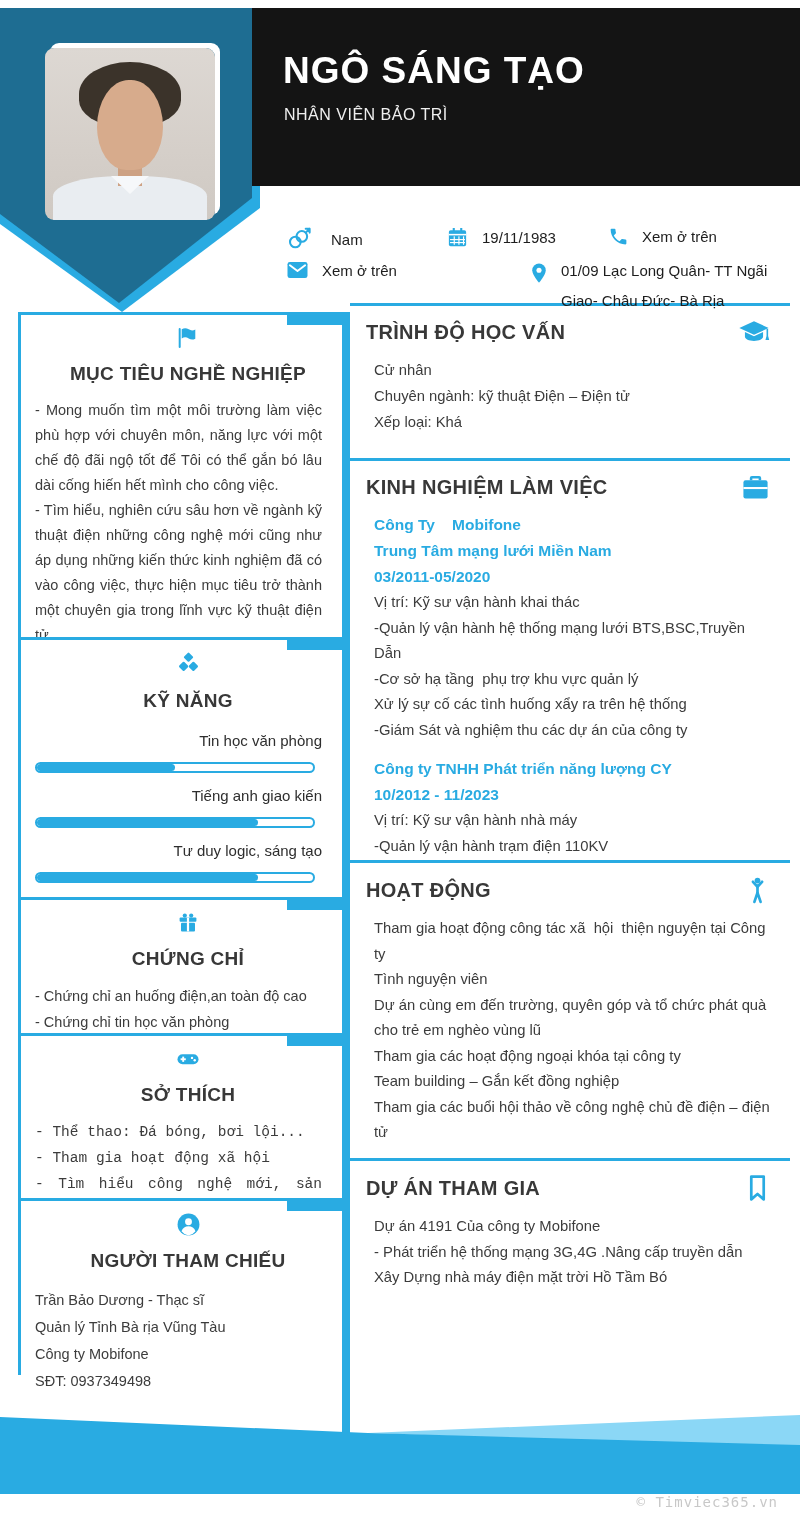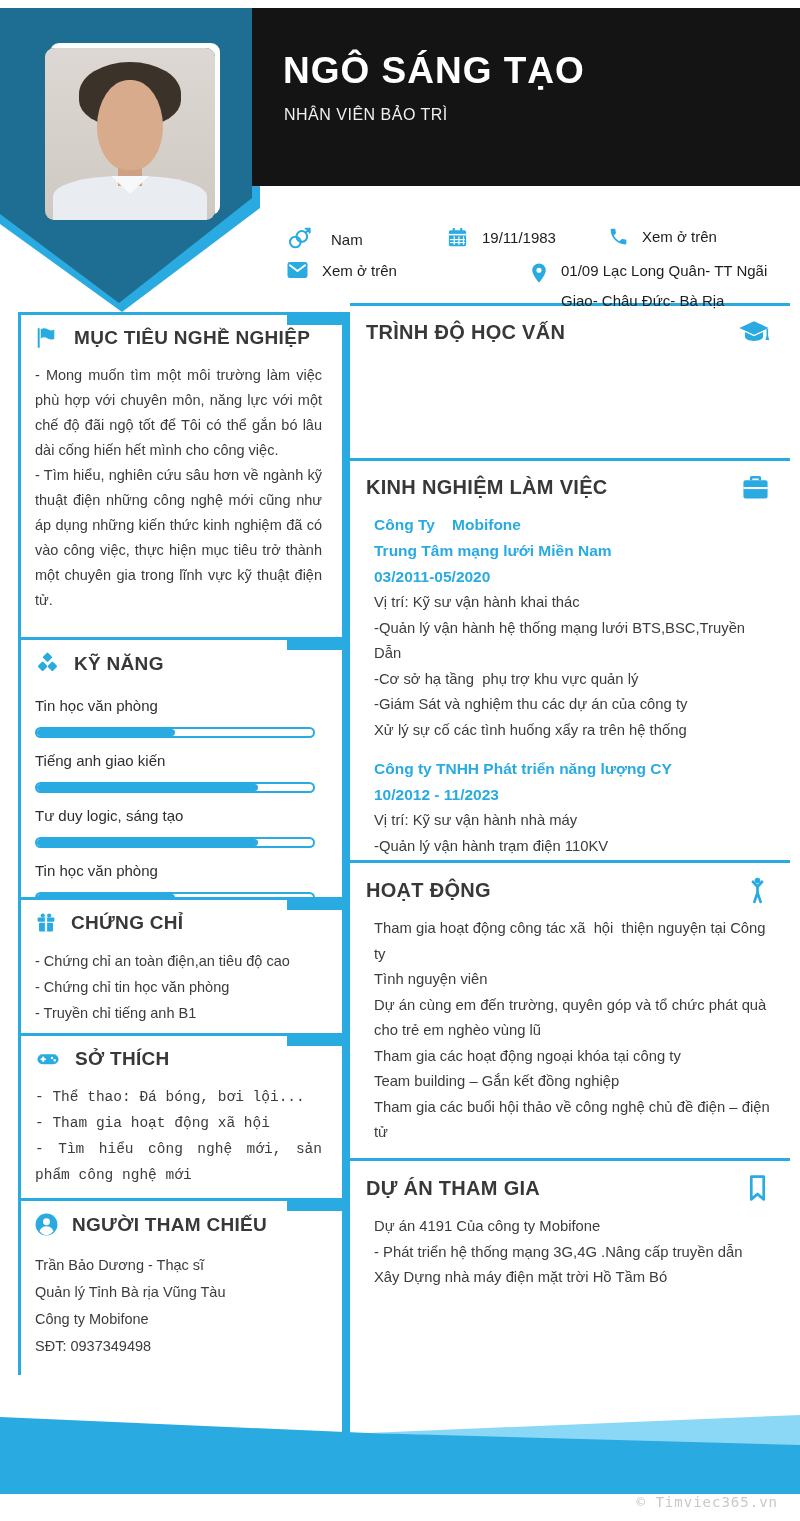--- a/index.html
+++ b/index.html
@@ -39,21 +39,21 @@
   .ic{color:var(--accent);display:inline-flex;flex:0 0 auto;}
   .ic svg{display:block;}
 
   
   .divider{position:absolute;left:342px;top:312px;width:8px;height:1138px;background:var(--accent);z-index:2;}
   .sec{position:absolute;border-top:3px solid var(--accent);background:#fff;}
   .sec-l{left:18px;width:324px;border-left:3px solid var(--accent);}
   .sec-l .tab{position:absolute;top:-3px;right:0;width:55px;height:13px;background:var(--accent);}
   .sec-r{left:350px;width:440px;}
 
-  .head-l{display:flex;align-items:center;gap:13px;padding:11px 0 0 13px;}
+  .head-l{display:flex;align-items:center;gap:13px;padding:11px 0 0 13px;flex-direction:column;}
   .head-l .title{font-size:19px;font-weight:700;color:#383838;letter-spacing:.3px;}
   .head-r{display:flex;align-items:center;justify-content:space-between;padding:13px 20px 0 16px;}
   .head-r .title{font-size:20px;font-weight:700;color:#383838;letter-spacing:.3px;}
 
   .body-l{padding:13px 20px 0 14px;font-size:14.5px;line-height:25px;color:var(--text);}
   .body-l.justify{text-align:justify;}
   .body-r{padding:11px 16px 0 24px;font-size:14.8px;line-height:26px;color:var(--text);}
   .pre{white-space:pre-wrap;}
 
   
@@ -161,21 +161,21 @@
         </svg>
       </span>
       <span class="title">MỤC TIÊU NGHỀ NGHIỆP</span>
     </div>
     <div class="body-l justify">
       <div>- Mong muốn tìm một môi trường làm việc phù hợp với chuyên môn, năng lực với một chế độ đãi ngộ tốt để Tôi có thể  gắn bó lâu dài cống hiến hết mình cho công việc.</div>
       <div>- Tìm hiểu, nghiên cứu sâu hơn về ngành kỹ thuật điện những công nghệ mới cũng như áp dụng những kiến thức kinh nghiệm đã có vào công việc, thực hiện mục tiêu trở thành một chuyên gia trong lĩnh vực kỹ thuật điện tử.</div>
     </div>
   </div>
 
-  <div class="sec sec-l" style="top:637px;height:260px;">
+  <div class="sec sec-l" style="top:637px;height:260px;text-align:right;">
     <div class="tab"></div>
     <div class="head-l">
       <span class="ic">
         <svg width="27" height="26" viewBox="0 0 24 24" fill="currentColor">
           <rect x="8.7" y="2.4" width="6.6" height="6.6" rx="1" transform="rotate(45 12 5.7)"></rect>
           <rect x="4.2" y="10.9" width="6.6" height="6.6" rx="1" transform="rotate(45 7.5 14.2)"></rect>
           <rect x="13.2" y="10.9" width="6.6" height="6.6" rx="1" transform="rotate(45 16.5 14.2)"></rect>
         </svg>
       </span>
       <span class="title">KỸ NĂNG</span>
@@ -216,21 +216,21 @@
           <circle cx="8.8" cy="4.6" r="2.1"></circle>
             <circle cx="15.2" cy="4.6" r="2.1"></circle>
           <rect x="3.6" y="6.6" width="16.8" height="4.2" rx="1"></rect>
           <rect x="5" y="11.8" width="14" height="8.6" rx="1"></rect>
           <rect x="10.9" y="6.6" width="2.2" height="13.8" fill="#fff"></rect>
         </svg>
       </span>
       <span class="title">CHỨNG CHỈ</span>
     </div>
     <div class="body-l" style="line-height:26px;">
-      <div class="pre">- Chứng chỉ an toàn điện,an tiêu độ cao</div>
+      <div class="pre">- Chứng chỉ an huống điện,an toàn độ cao</div>
       <div class="pre">- Chứng chỉ tin học văn phòng</div>
       <div class="pre">- Truyền chỉ tiếng anh B1</div>
     </div>
   </div>
 
   <div class="sec sec-l" style="top:1033px;height:165px;">
     <div class="tab"></div>
     <div class="head-l">
       <span class="ic">
         <svg width="28" height="24" viewBox="0 0 24 24" fill="currentColor">
@@ -273,20 +273,25 @@
   <div class="sec sec-r" style="top:303px;height:146px;">
     <div class="head-r">
       <span class="title">TRÌNH ĐỘ HỌC VẤN</span>
       <span class="ic">
         <svg width="32" height="27" viewBox="0 0 24 20" fill="currentColor">
           <path d="M12 1.5 23 6.6l-11 5.1L1 6.6z"></path>
           <path d="M5.2 9.6v3.6c0 1.7 3 3.1 6.8 3.1s6.8-1.4 6.8-3.1V9.6L12 12.8z"></path>
           <path d="M21.4 7.4h1.2v5.2l.8 3h-2.8l.8-3z"></path>
         </svg>
       </span>
+    </div>
+    <div class="body-r">
+      <div class="pre">Cử nhân</div>
+      <div class="pre">Chuyên ngành: kỹ thuật Điện – Điện tử</div>
+      <div class="pre">Xếp loại: Khá</div>
     </div>
   </div>
 
   <div class="sec sec-r" style="top:458px;height:402px;">
     <div class="head-r">
       <span class="title">KINH NGHIỆM LÀM VIỆC</span>
       <span class="ic">
         <svg width="29" height="27" viewBox="0 0 24 22" fill="currentColor">
           <path d="M9 1.5h6A1.7 1.7 0 0 1 16.7 3.2V5h-2.1V3.6H9.4V5H7.3V3.2A1.7 1.7 0 0 1 9 1.5z"></path>
           <rect x="2" y="5" width="20" height="15" rx="1.8"></rect>
@@ -295,22 +300,22 @@
       </span>
     </div>
     <div class="body-r">
       <div>
         <div class="job-line">Công Ty    Mobifone</div>
         <div class="job-line">Trung Tâm mạng lưới Miền Nam</div>
         <div class="job-line">03/2011-05/2020</div>
         <div class="det">Vị trí: Kỹ sư vận hành khai thác</div>
         <div class="det">-Quản lý vận hành hệ thống mạng lưới BTS,BSC,Truyền Dẫn</div>
         <div class="det">-Cơ sở hạ tầng  phụ trợ khu vực quản lý</div>
+        <div class="det">Xử lý sự cố các tình huống xẩy ra trên hệ thống</div>
         <div class="det">-Giám Sát và nghiệm thu các dự án của công ty</div>
-        <div class="det">Xử lý sự cố các tình huống xẩy ra trên hệ thống</div>
       </div>
       <div class="job2">
         <div class="job-line">Công ty TNHH Phát triển năng lượng CY</div>
         <div class="job-line">10/2012 - 11/2023</div>
         <div class="det">Vị trí: Kỹ sư vận hành nhà máy</div>
         <div class="det">-Quản lý vận hành trạm điện 110KV</div>
         <div class="det">-Giám sát và xử lý sự cố hệ thống năng lượng mặt trời</div>
       </div>
     </div>
   </div>

